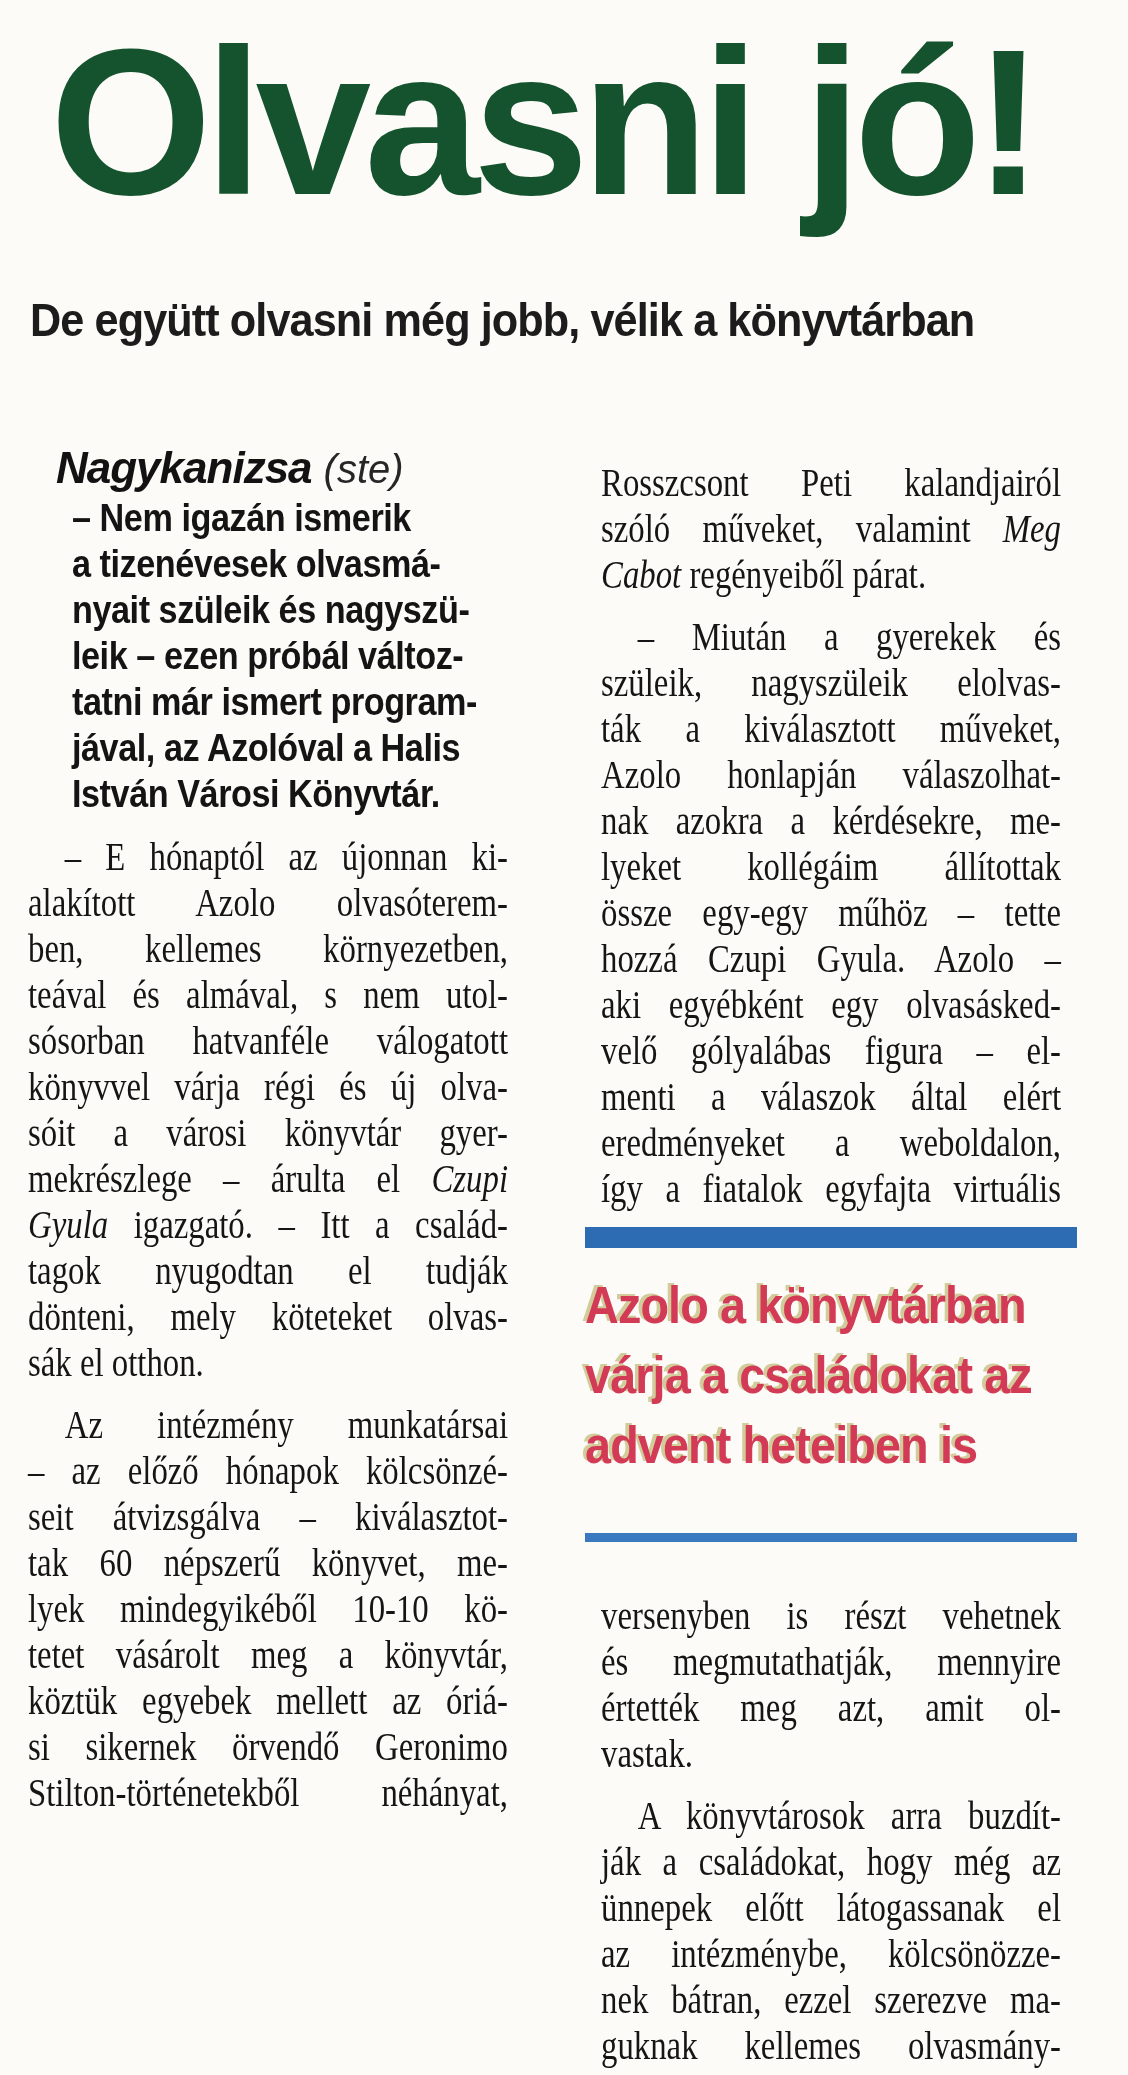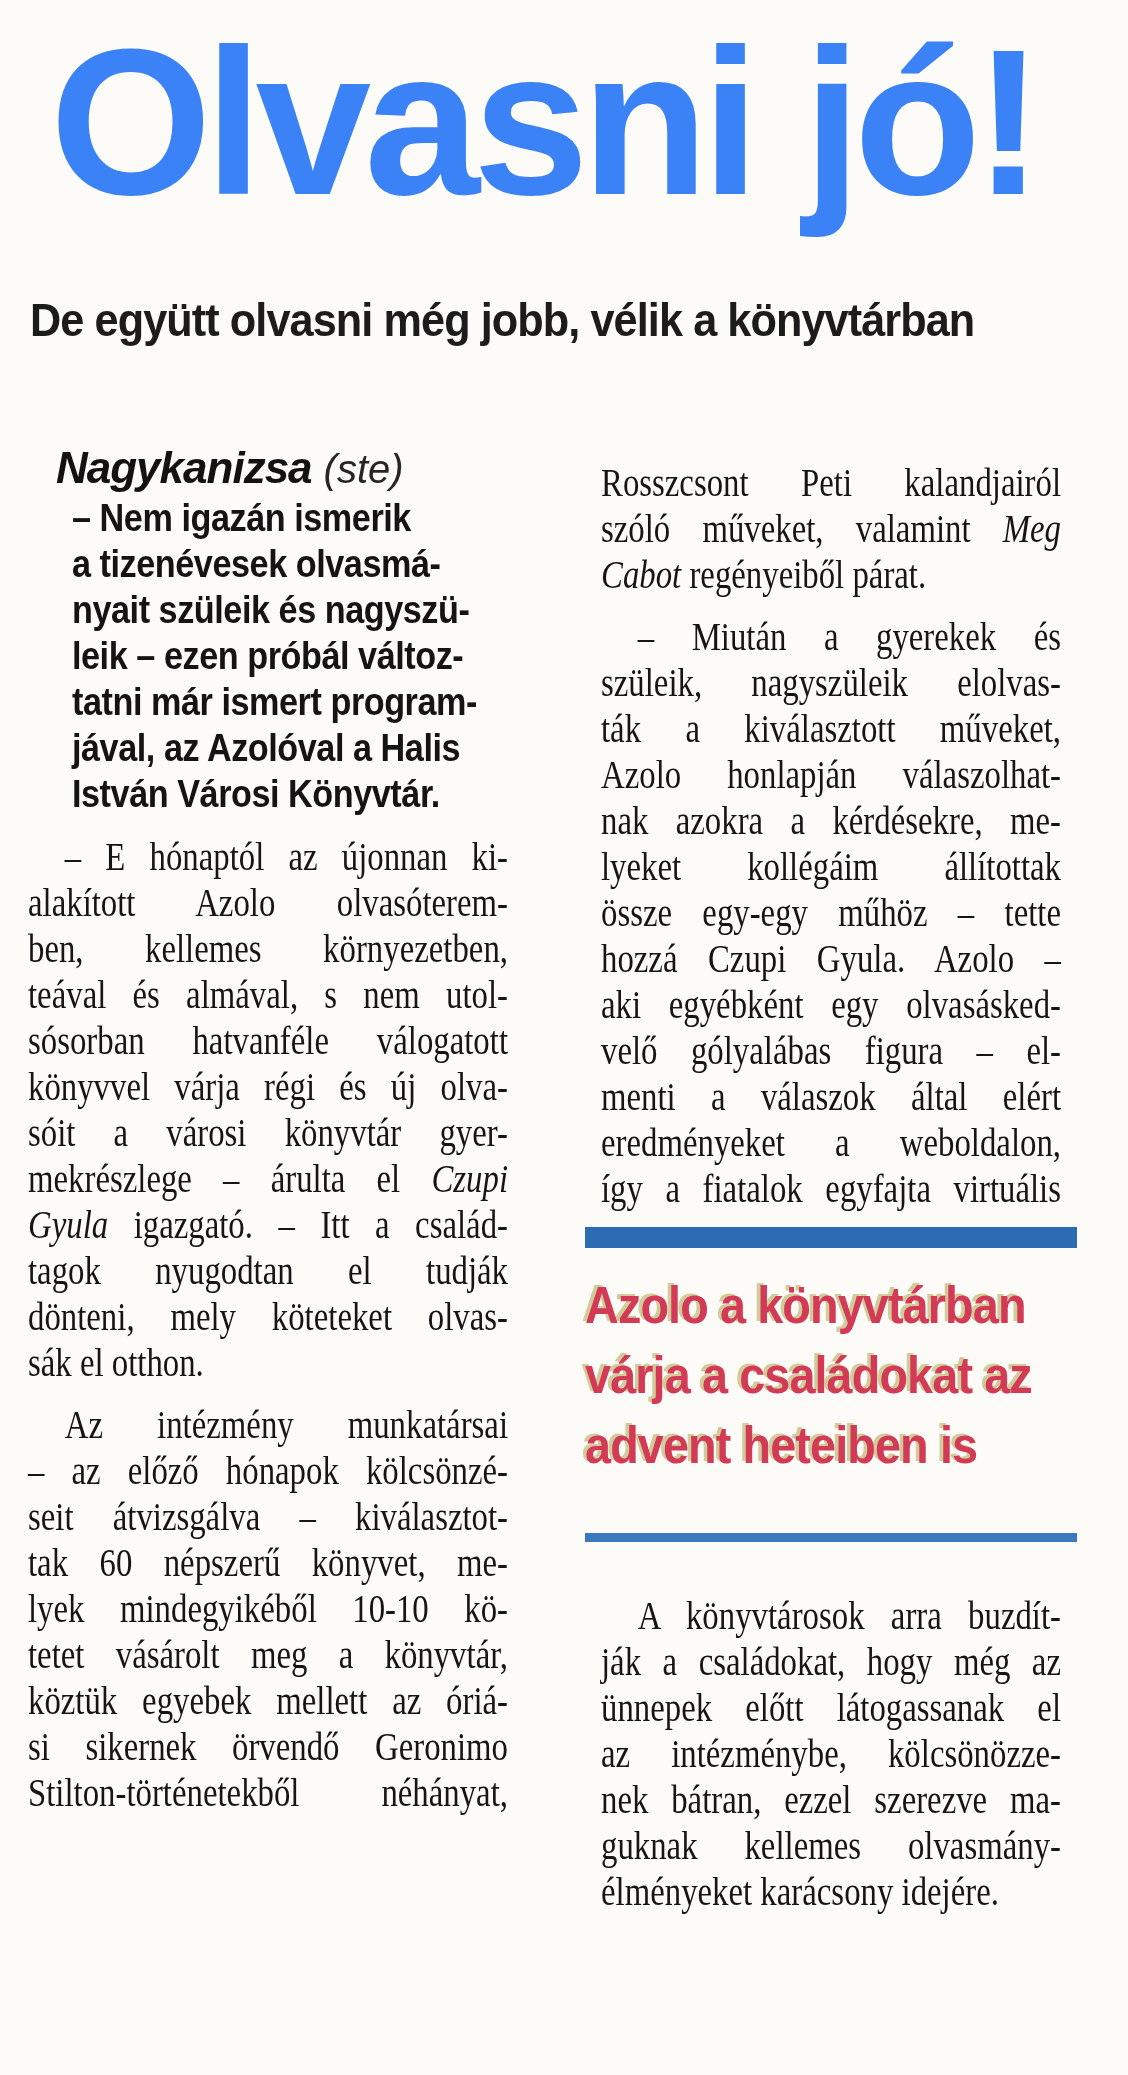--- a/index.html
+++ b/index.html
@@ -4,21 +4,21 @@
 <style>
   html,body{margin:0;padding:0;background:#fcfbf7;}
   .page{
     position:relative;width:1128px;height:2075px;overflow:hidden;
     background:#fcfbf7;color:#161616;
     font-family:"Liberation Serif",serif;
   }
   .headline{
     position:absolute;left:50px;top:14px;margin:0;white-space:nowrap;
     font-family:"Liberation Sans",sans-serif;font-weight:700;
-    font-size:208px;line-height:1.04;letter-spacing:-7px;color:#3b82f6;
+    font-size:208px;line-height:1.04;letter-spacing:-7px;color:#14532d;
   }
   .subheadline{
     position:absolute;left:30px;top:292px;margin:0;white-space:nowrap;
     font-family:"Liberation Sans",sans-serif;font-weight:700;
     font-size:47px;letter-spacing:-1px;color:#1c1c1c;
     transform:scaleX(0.92);transform-origin:0 0;
   }
   .col{position:absolute;top:443px;}
   #col-left{left:12px;width:512px;}
   #col-right{left:585px;width:492px;}
@@ -126,20 +126,26 @@
         <div class="bl">így a fiatalok egyfajta virtuális</div>
       </div>
       <div class="rule-thick" style="background: rgb(45, 108, 179);"></div>
       <div class="callout">
         <div class="cl" style="color: rgb(210, 58, 86);">Azolo a könyvtárban</div>
         <div class="cl" style="color: rgb(210, 58, 86);">várja a családokat az</div>
         <div class="cl" style="color: rgb(210, 58, 86);">advent heteiben is</div>
       </div>
       <div class="rule-thin" style="background: rgb(58, 121, 192);"></div>
       <div class="pblock">
+        <div class="bl">versenyben is részt vehetnek</div>
+        <div class="bl">és megmutathatják, mennyire</div>
+        <div class="bl">értették meg azt, amit ol-</div>
+        <div class="bl last">vastak.</div>
+      </div>
+      <div class="pblock">
         <div class="bl first-indent">A könyvtárosok arra buzdít-</div>
         <div class="bl">ják a családokat, hogy még az</div>
         <div class="bl">ünnepek előtt látogassanak el</div>
         <div class="bl">az intézménybe, kölcsönözze-</div>
         <div class="bl">nek bátran, ezzel szerezve ma-</div>
         <div class="bl">guknak kellemes olvasmány-</div>
         <div class="bl last">élményeket karácsony idejére.</div>
       </div>
     </div>
 </div>

